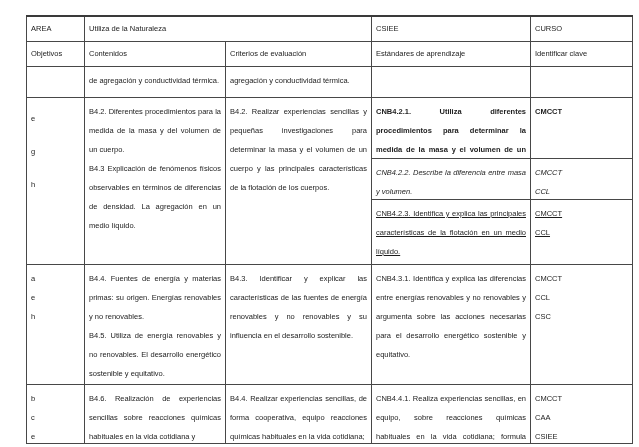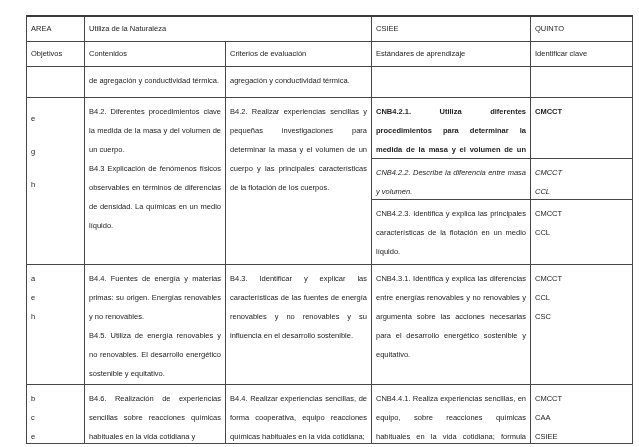--- a/index.html
+++ b/index.html
@@ -34,21 +34,21 @@
     font-size: 7.5px;
     line-height: 19px;
     text-align: left;
   }
   .jt { text-align: justify; }
   .jt p, .obj div, .comp div { margin: 0; padding: 0; }
   .hh   { height: 24px; line-height: 15px; }
   .h30  { height: 30px; }
   .h60  { height: 60px; font-weight: bold; }
   .h40  { height: 40px; font-style: italic; }
-  .h64  { height: 64px; }
+  .h64  { height: 64px; text-decoration: underline; }
   .h119 { height: 119px; }
   .h58  { height: 58px; }
   .spread { line-height: 33px; }
 </style>
 </head>
 <body>
 
 <div class="page">
   <table class="curr">
     <colgroup>
@@ -64,21 +64,21 @@
       <td>
             <div class="cb hh">AREA</div>
           </td>
       <td colspan="2">
             <div class="cb hh">Utiliza de la Naturaleza</div>
           </td>
       <td>
             <div class="cb hh">CSIEE</div>
           </td>
       <td>
-            <div class="cb hh">QUINTO</div>
+            <div class="cb hh">CURSO</div>
           </td>
     </tr>
 
     <tr>
       <td>
             <div class="cb hh">Objetivos</div>
           </td>
       <td>
             <div class="cb hh">Contenidos</div>
           </td>
@@ -114,22 +114,22 @@
     <tr>
       <td rowspan="3">
         <div class="cb obj spread">
           <div>e</div>
           <div>g</div>
           <div>h</div>
         </div>
       </td>
       <td rowspan="3">
         <div class="cb jt">
-          <p>B4.2. Diferentes procedimientos clave la medida de la masa y del volumen de un cuerpo.</p>
-          <p>B4.3 Explicación de fenómenos físicos observables en términos de diferencias de densidad. La químicas en un medio líquido.</p>
+          <p>B4.2. Diferentes procedimientos para la medida de la masa y del volumen de un cuerpo.</p>
+          <p>B4.3 Explicación de fenómenos físicos observables en términos de diferencias de densidad. La agregación en un medio líquido.</p>
         </div>
       </td>
       <td rowspan="3">
         <div class="cb jt">
           <p>B4.2. Realizar experiencias sencillas y pequeñas investigaciones para determinar la masa y el volumen de un cuerpo y las principales características de la flotación de los cuerpos.</p>
         </div>
       </td>
       <td>
             <div class="cb jt h60">CNB4.2.1. Utiliza diferentes procedimientos para determinar la medida de la masa y el volumen de un cuerpo.</div>
           </td>

